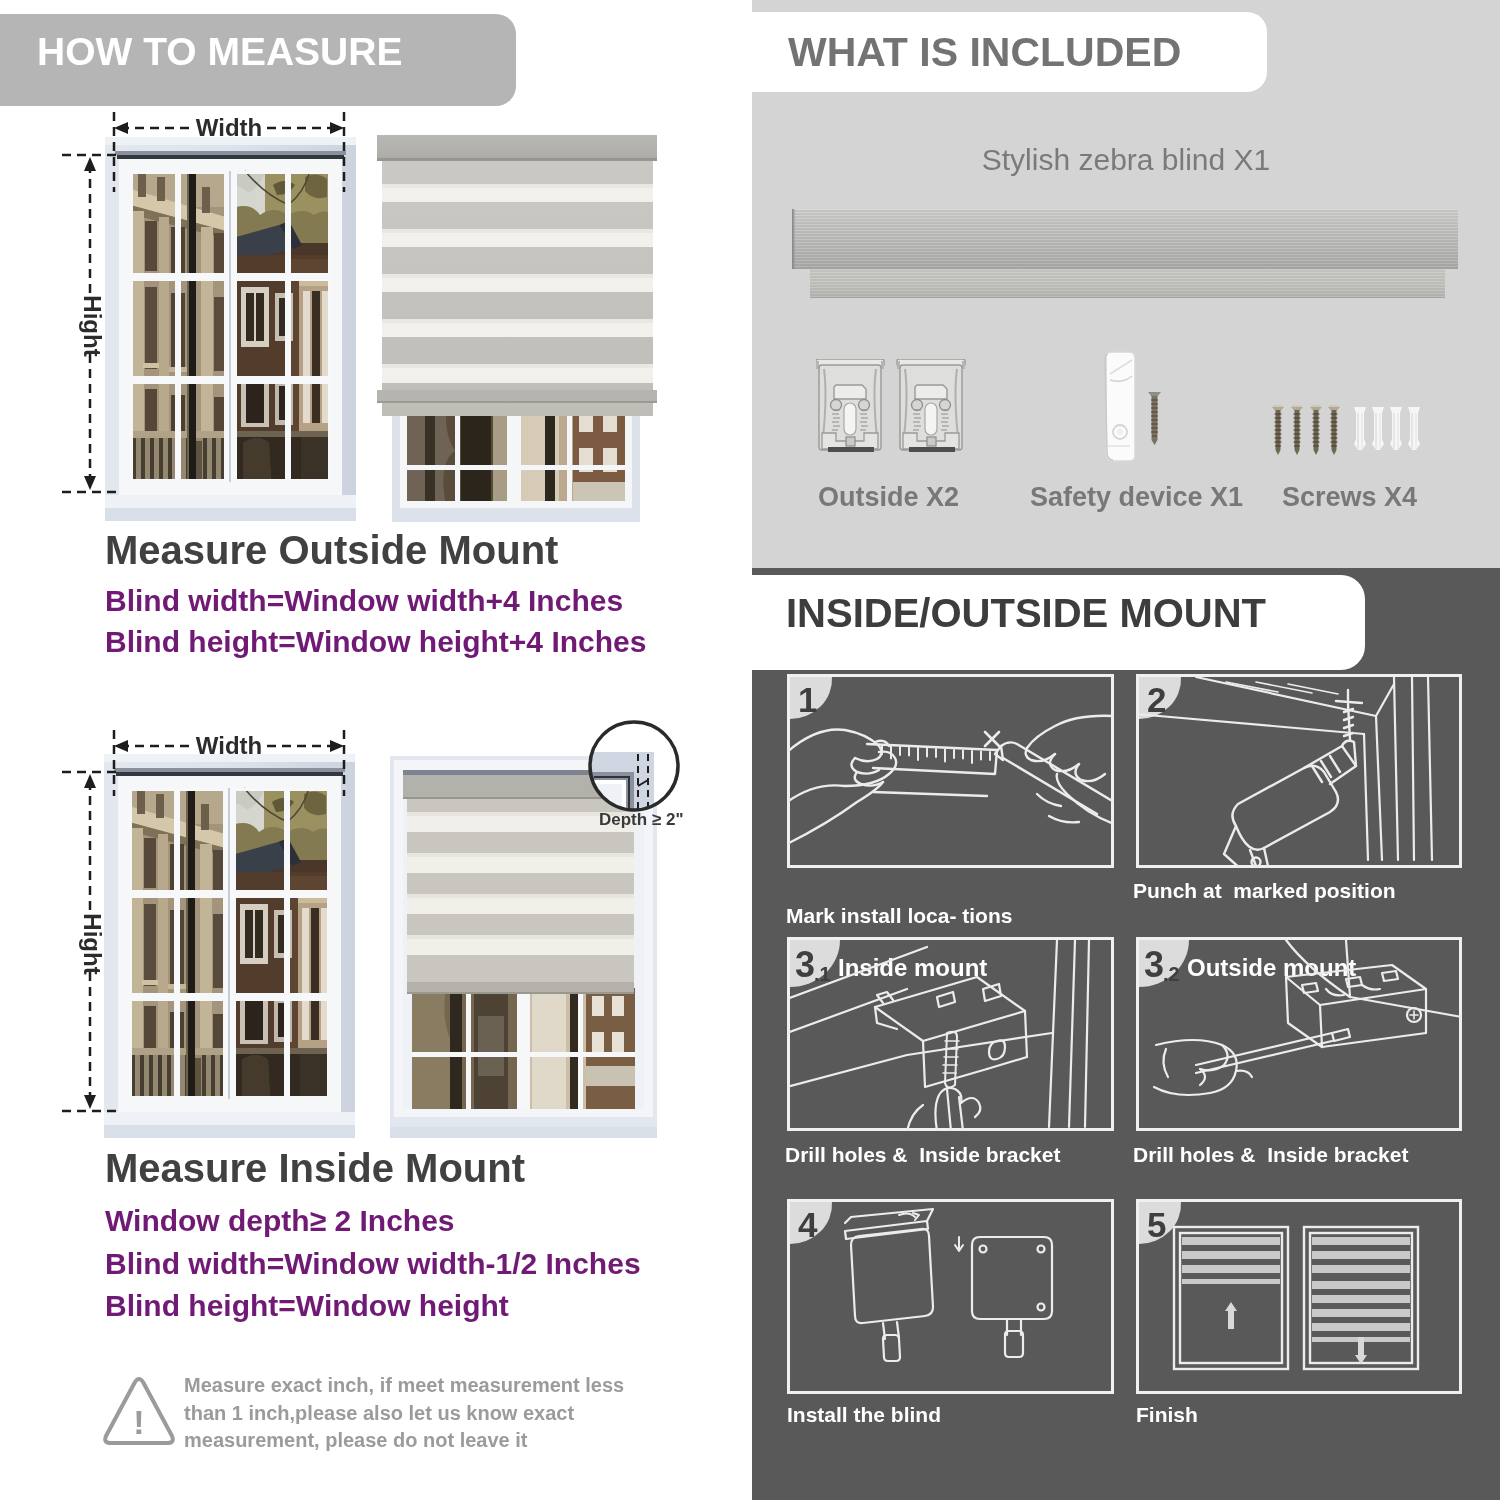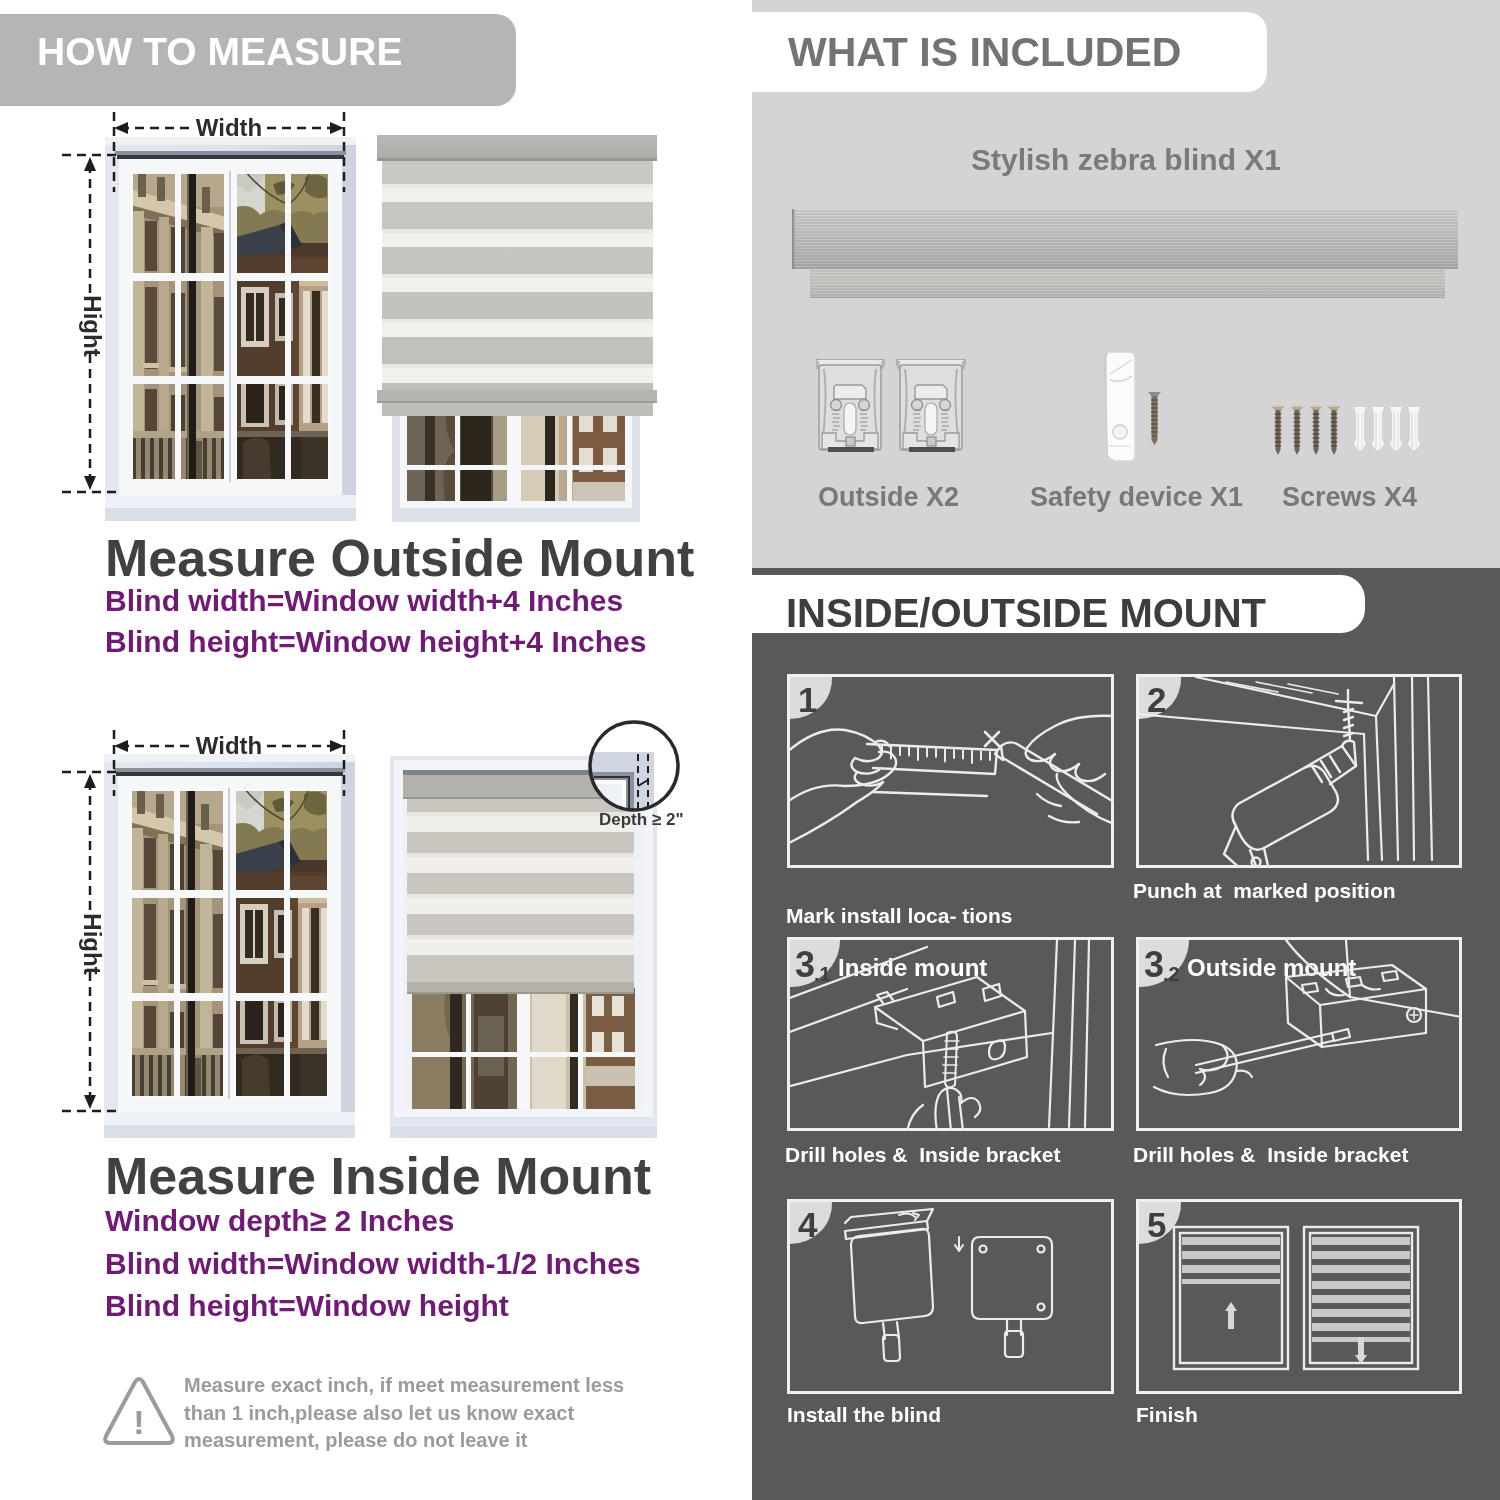--- a/index.html
+++ b/index.html
@@ -8,29 +8,29 @@
   .abs{position:absolute;}
   
   .hdrL{left:0;top:14px;width:516px;height:92px;background:#b5b5b5;
         border-radius:0 20px 20px 0;color:#ffffff;font-weight:bold;
         font-size:39px;line-height:76px;padding-left:37px;box-sizing:border-box;}
   .panelLight{left:752px;top:0;width:748px;height:568px;background:#d4d4d4;}
   .panelDark{left:752px;top:568px;width:748px;height:932px;background:#595959;}
   .hdrR1{left:752px;top:12px;width:515px;height:80px;background:#ffffff;
          border-radius:0 20px 20px 0;color:#737373;font-weight:bold;
          font-size:41px;line-height:80px;padding-left:36px;box-sizing:border-box;}
-  .hdrR2{left:752px;top:575px;width:613px;height:58px;background:#ffffff;
+  .hdrR2{left:752px;top:575px;width:613px;height:95px;background:#ffffff;
          border-radius:0 24px 24px 0;color:#3d3d3d;font-weight:bold;
          font-size:40px;line-height:77px;padding-left:34px;box-sizing:border-box;}
   
-  .h2L{color:#414141;font-weight:bold;font-size:52px;}
+  .h2L{color:#414141;font-weight:bold;font-size:40px;}
   .pL{color:#701a75;font-weight:bold;font-size:30px;}
   
   .tStylish{left:752px;top:143px;width:748px;text-align:center;color:#7a7a7a;
-            font-weight:bold;font-size:30px;}
+            font-weight:normal;font-size:30px;}
   .lbl{color:#787878;font-weight:bold;font-size:27px;}
   
   .railTop{left:792px;top:209px;width:666px;height:60px;
      background:
        repeating-linear-gradient(180deg, rgba(255,255,255,0.10) 0 1px, rgba(0,0,0,0.05) 1px 3px),
        linear-gradient(180deg,#cfcfcd 0%,#c6c6c4 25%,#bcbcba 55%,#b2b2b0 85%,#ababa9 100%);
      box-shadow:inset 3px 0 2px -1px #8a8a88, inset 0 1px 0 #dededc;}
   .railBot{left:810px;top:269px;width:635px;height:29px;
      background:
        repeating-linear-gradient(180deg, rgba(255,255,255,0.10) 0 1px, rgba(0,0,0,0.04) 1px 3px),

